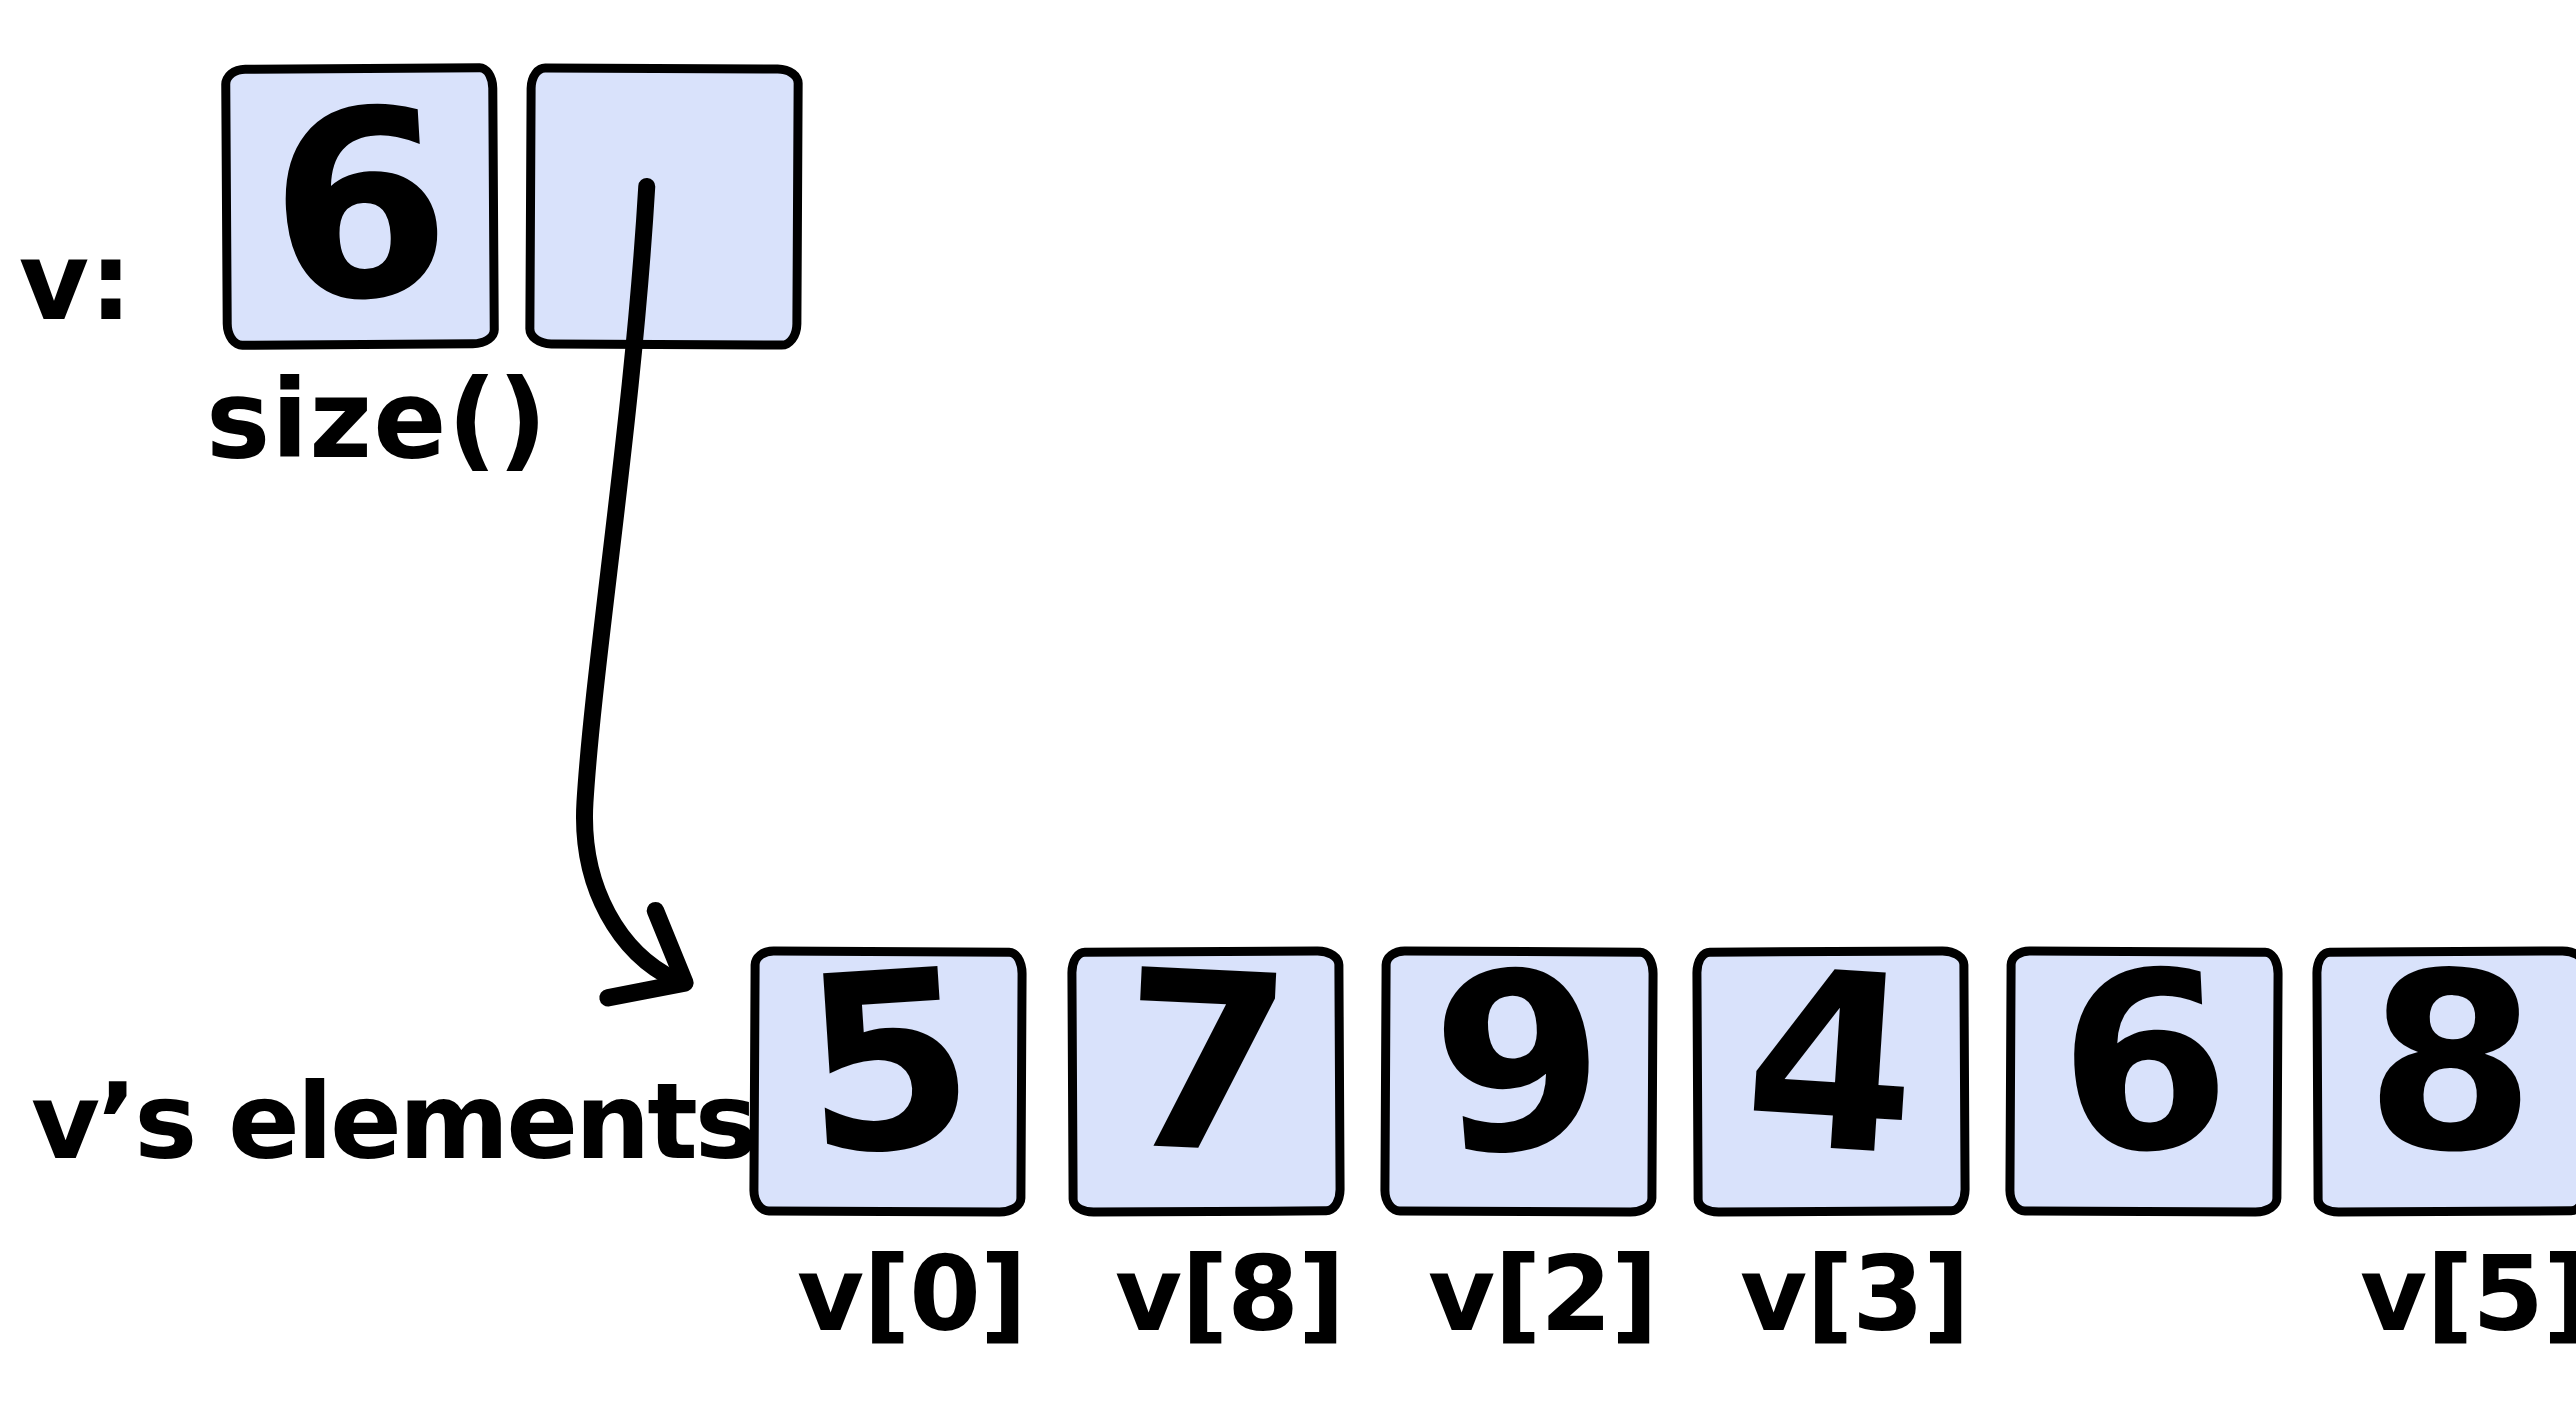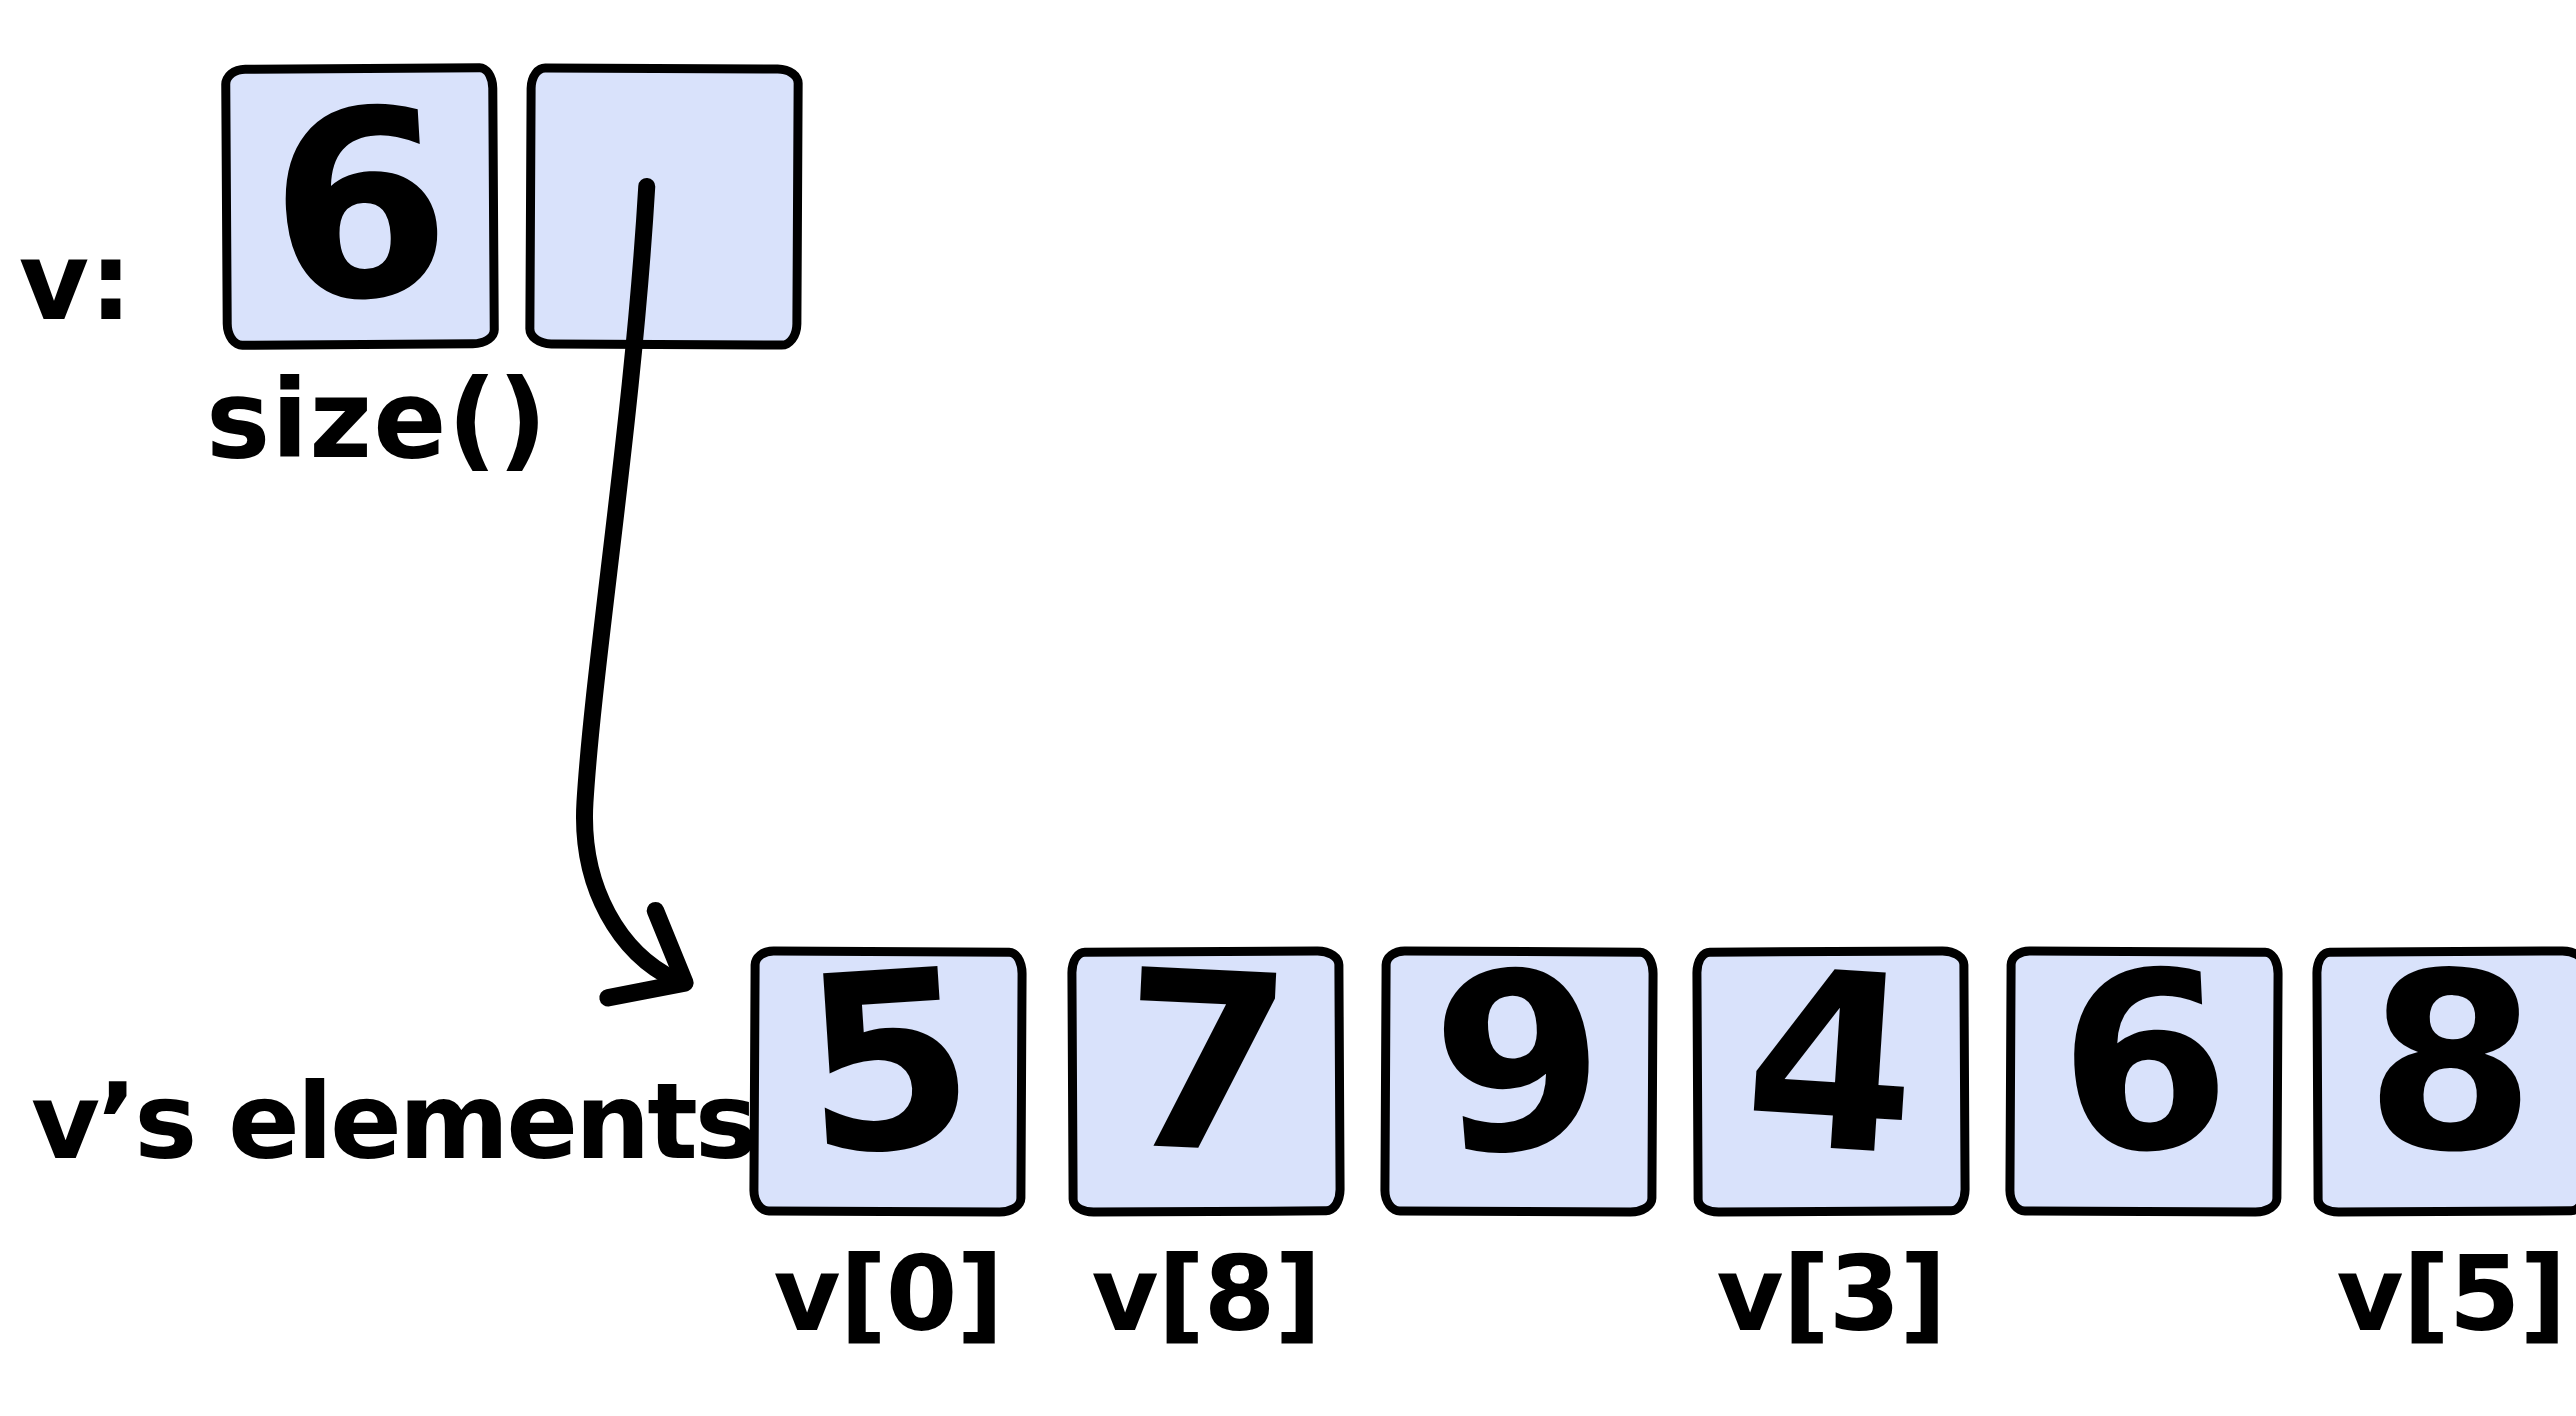--- a/index.html
+++ b/index.html
@@ -39,21 +39,21 @@
   .box-size .digit{font-size:258px;}
   .t-a{transform:rotate(-4deg);} .t-b{transform:rotate(3deg);}
   .t-c{transform:rotate(-5deg);} .t-d{transform:rotate(4deg);}
   .t-e{transform:rotate(-3deg);} .t-f{transform:rotate(2deg);}
 
   
   .label{position:absolute;line-height:1;white-space:nowrap;}
   .v-label{left:14.4px;top:228px;width:118px;text-align:right;font-size:108px;}
   .size-caption{left:206px;top:366px;width:309px;text-align:center;font-size:108px;letter-spacing:1px;}
   .elements-label{left:31px;top:1069px;font-size:106px;letter-spacing:-3.1px;}
-  .index-label{top:1243px;width:276px;text-align:center;font-size:103px;letter-spacing:-1px;position:absolute;line-height:1;}
+  .index-label{top:1243px;width:276px;text-align:right;font-size:103px;letter-spacing:-1px;position:absolute;line-height:1;}
 
   
   .arrow{position:absolute;inset:0;width:100%;height:100%;pointer-events:none;}
   .arrow path{stroke:var(--ink);fill:none;stroke-linecap:round;stroke-linejoin:round;}
   .arrow .shaft{stroke-width:33px;}
   .arrow .head{stroke-width:34px;}
 </style>
 </head>
 <body>
 
@@ -90,17 +90,18 @@
   </div>
   <div class="box elem alt-a x4">
     <span class="digit t-e">6</span>
   </div>
   <div class="box elem alt-b x5">
     <span class="digit t-f">8</span>
   </div>
 
   <div class="index-label x0">v[0]</div>
   <div class="index-label x1">v[8]</div>
+  <div class="index-label x2">v[2]</div>
   <div class="index-label x3">v[3]</div>
   <div class="index-label x5">v[5]</div>
 
 </div>
 
 
 </body></html>

